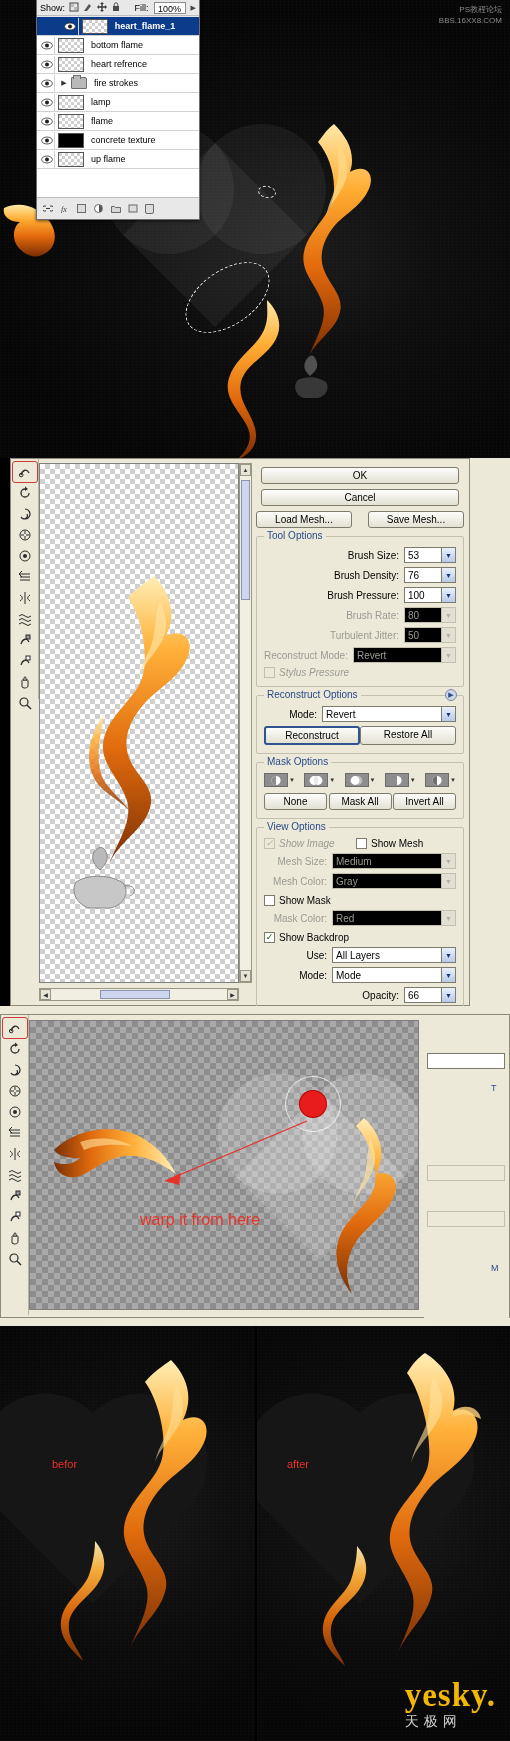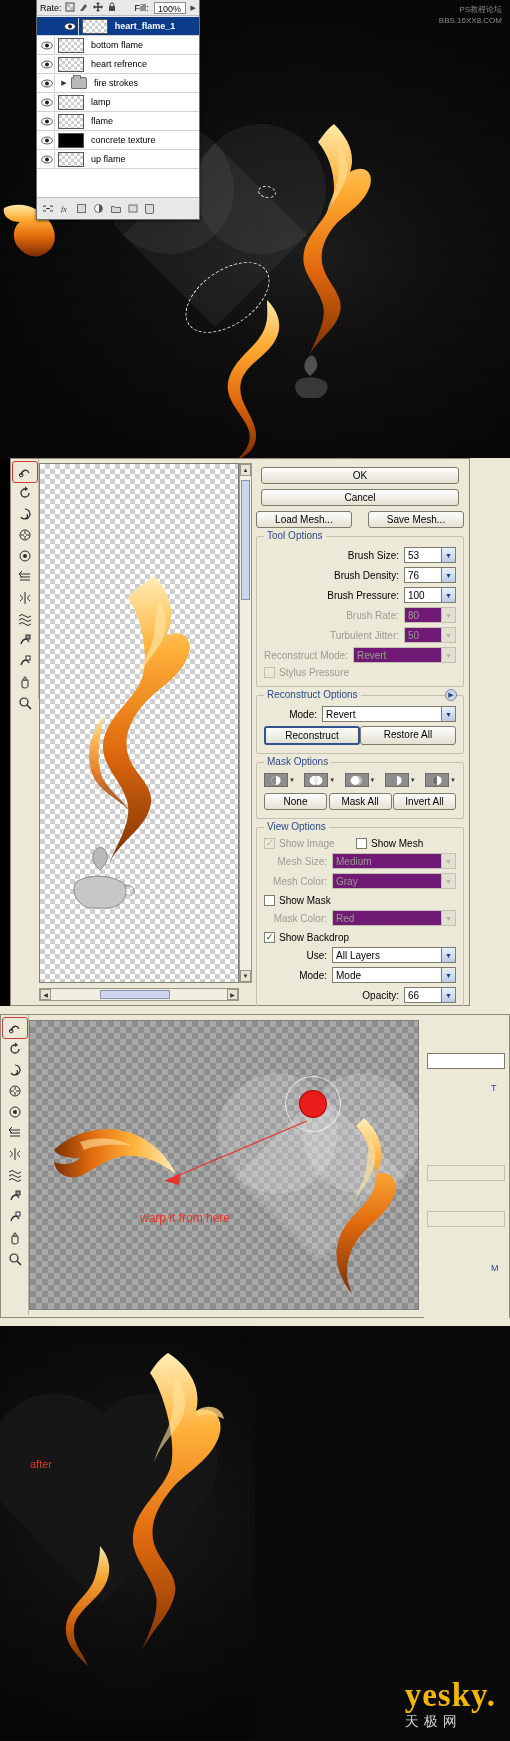--- a/index.html
+++ b/index.html
@@ -199,33 +199,33 @@
   .combo {
     width:52px; height:16px; border:1px solid #7d7b6b; background:#fff;
     display:flex; align-items:center; font-size:10px; padding-left:3px; position:relative;
   }
   .combo .arrow {
     position:absolute; right:0; top:0; width:14px; height:14px;
     background:linear-gradient(#e9f0fb,#b9cbe8); border-left:1px solid #7d7b6b;
     display:flex; align-items:center; justify-content:center;
     font-size:7px; color:#1b3c7a;
   }
-  .combo.dim { background:#701a75; border-color:#c2c0ae; color:#9b9b93; }
+  .combo.dim { background:#000000; border-color:#c2c0ae; color:#9b9b93; }
   .combo.dim .arrow { background:#e2e0d2; color:#b4b2a6; border-left-color:#c2c0ae; }
   .combo.w100 { width:104px; }
   .combo.w120 { width:124px; }
   .combo.w130 { width:134px; }
 
   .chk { display:flex; align-items:center; font-size:10px; }
   .chk .box {
     width:11px; height:11px; border:1px solid #7d7b6b; background:#fff;
     margin-right:4px; display:flex; align-items:center; justify-content:center;
     font-size:9px; line-height:9px; color:#0a5a0a;
   }
-  .chk.dim { color:#9b9b93; }
+  .chk.dim { color:#9b9b93;font-style:italic; }
   .chk.dim .box { background:#ece9d8; border-color:#c2c0ae; color:#b0aea2; }
 
   .mask-icons { display:flex; justify-content:space-between; margin-bottom:6px; }
   .mask-ico { display:flex; align-items:center; }
   .mask-ico .glyph {
     width:24px; height:14px; background:#8d8d8d; border:1px solid #6b6b6b;
     display:flex; align-items:center; justify-content:center;
   }
   .mask-ico .cap { font-size:6px; color:#333; margin-left:1px; }
   .mask-btns { display:flex; justify-content:space-between; }
@@ -249,21 +249,21 @@
   #heart3::after  { width:120px;height:120px;left:0;top:-60px;background:rgba(255,255,255,.16);border-radius:50%; }
   .red-dot {
     position:absolute; width:26px; height:26px; border-radius:50%;
     background:#e81c1c; box-shadow:0 0 0 1px #b00;
   }
   .brush-circle {
     position:absolute; width:56px; height:56px; border-radius:50%;
     border:1px solid rgba(255,255,255,.7);
   }
   .annot-label {
-    position:absolute; color:#e8332a; font-size:12px;
+    position:absolute; color:#e8332a; font-size:16px;
     font-family:"Liberation Sans", sans-serif; white-space:nowrap;
   }
   #sec3 .right-strip {
     position:absolute; right:0; top:0; width:85px; height:304px; background:#ece9d8;
   }
 
   
   #sec4 {
     position:absolute; left:0; top:1326px; width:510px; height:415px;
     background:#0a0a0a;
@@ -336,21 +336,21 @@
     <path d="M18 30 C26 26 38 26 46 32 C50 38 46 46 38 48 L24 48 C16 46 12 36 18 30 Z" fill="#555" opacity=".6"></path>
   </svg>
 
   <div class="watermark-top">
     <div>PS教程论坛</div>
     <div>BBS.16XX8.COM</div>
   </div>
 
   <div id="layers-panel">
     <div class="lock-row">
-      <span class="lbl">Rate:</span>
+      <span class="lbl">Show:</span>
       <span class="lock-ico">
         <svg width="10" height="10" viewBox="0 0 10 10">
             <rect x="1" y="1" width="8" height="8" fill="none" stroke="#444"></rect>
             <rect x="2" y="2" width="3" height="3" fill="#bbb"></rect>
             <rect x="5" y="5" width="3" height="3" fill="#bbb"></rect>
           </svg>
       </span>
       <span class="lock-ico">
         <svg width="10" height="10" viewBox="0 0 10 10">
             <path d="M1 9 L6 2 L8 4 L4 9 Z" fill="#555"></path>
@@ -931,20 +931,36 @@
       <div style="position:absolute;right:4px;top:68px;width:14px;height:12px;color:#2a4a8c;font-size:9px;">T</div>
       <div style="position:absolute;right:4px;top:150px;width:78px;height:16px;border:1px solid #c2c0ae;background:#ece9d8;"></div>
       <div style="position:absolute;right:4px;top:196px;width:78px;height:16px;border:1px solid #c2c0ae;background:#ece9d8;"></div>
       <div style="position:absolute;right:4px;top:248px;width:14px;height:12px;color:#2a4a8c;font-size:9px;">M</div>
     </div>
   </div>
 </div>
 
 <div id="sec4">
 
+  <div class="ba-panel">
+    <div class="noise"></div>
+    <div class="heart" id="heart4a"></div>
+    <svg class="flame-svg" style="left:105px;top:30px;" width="120" height="300" viewBox="0 0 120 300">
+      <path d="M66 4 C84 22 88 44 78 64 C94 56 106 66 100 84 C92 106 70 116 56 132
+               C40 150 34 170 42 188 C50 206 66 216 60 236 C54 258 34 270 24 294
+               C36 266 48 246 40 226 C32 204 14 190 20 166 C26 142 48 128 56 106
+               C64 82 52 42 40 26 C48 16 58 10 66 4 Z" fill="url(#fg2)"></path>
+      <path d="M72 30 C80 46 80 60 72 72 C64 86 54 94 50 106 C54 88 64 78 66 62 C68 48 68 36 72 30 Z" fill="#ffe2a0" opacity=".55"></path>
+    </svg>
+    <svg class="flame-svg" style="left:55px;top:215px;" width="80" height="120" viewBox="0 0 80 120">
+      <path d="M40 0 C52 14 52 30 42 44 C32 58 16 66 14 82 C12 98 24 108 28 120
+               C18 110 4 98 6 80 C8 60 28 50 34 34 C38 22 40 10 40 0 Z" fill="url(#fg2)" opacity=".95"></path>
+    </svg>
+    <div class="ba-cap" style="left:52px;top:132px;">befor</div>
+  </div>
 
   <div class="ba-panel">
     <div class="noise"></div>
     <div class="heart" id="heart4b"></div>
     <svg class="flame-svg" style="left:110px;top:25px;" width="125" height="320" viewBox="0 0 125 320">
       <path d="M58 2 C80 16 92 38 86 60 C104 54 116 68 108 88 C98 112 74 122 60 140
                C44 160 38 180 46 198 C54 216 70 226 64 246 C58 268 38 282 28 308
                C40 280 52 258 44 238 C36 216 18 202 24 178 C30 154 52 140 60 118
                C68 94 54 40 40 22 C46 12 52 6 58 2 Z" fill="url(#fg2)"></path>
       <path d="M66 26 C78 44 78 60 68 74 C58 90 48 98 44 112 C48 92 60 80 62 62 C64 46 62 34 66 26 Z" fill="#ffe2a0" opacity=".6"></path>

